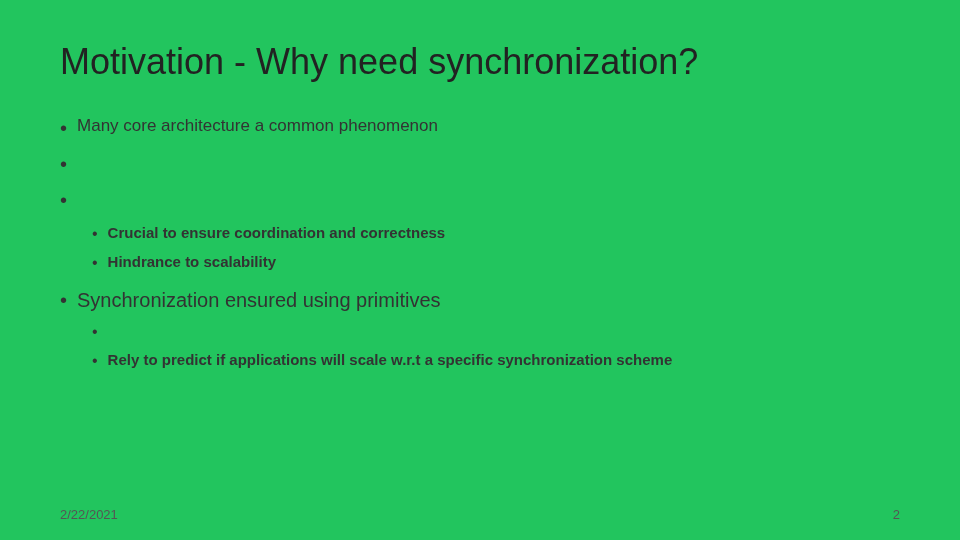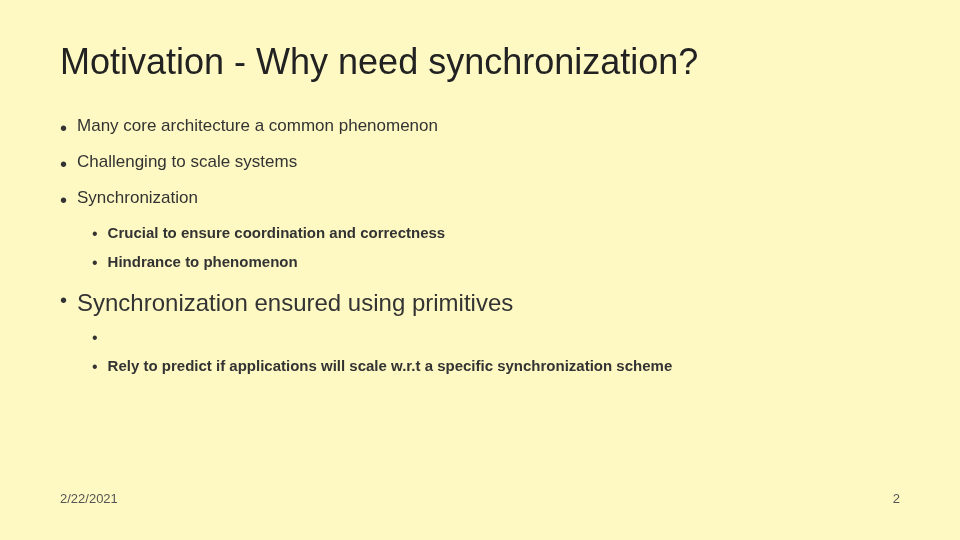--- a/index.html
+++ b/index.html
@@ -12,21 +12,21 @@
       width: 960px;
       height: 540px;
       background: #ffffff;
       font-family: 'Segoe UI', Arial, sans-serif;
       overflow: hidden;
     }
 
     .slide {
       width: 960px;
       height: 540px;
-      background: #fef9c3;
+      background: #22c55e;
       padding: 40px 88px 30px 60px;
       position: relative;
     }
 
     .slide-title {
       font-size: 36px;
       font-weight: 300;
       color: #222222;
       margin-bottom: 30px;
       line-height: 1.2;
@@ -82,26 +82,26 @@
     }
 
     .large-bullet {
       font-size: 20px;
       font-weight: 400;
       margin-top: 10px;
       margin-bottom: 4px;
     }
 
     .large-bullet .bullet-text {
-      font-size: 24px;
+      font-size: 20px;
     }
 
     .slide-footer {
       position: absolute;
-      bottom: 34px;
+      bottom: 18px;
       left: 60px;
       right: 60px;
       display: flex;
       justify-content: space-between;
       font-size: 13px;
       color: #555555;
     }
   </style>
 </head>
 <body>
@@ -112,36 +112,34 @@
 
   <div class="content">
 
     <div class="bullet-level1">
       <span class="bullet-dot">•</span>
       <span class="bullet-text">Many core architecture a common phenomenon</span>
     </div>
 
     <div class="bullet-level1">
       <span class="bullet-dot">•</span>
-      <span class="bullet-text">Challenging to scale systems</span>
     </div>
 
     <div class="bullet-level1">
       <span class="bullet-dot">•</span>
-      <span class="bullet-text">Synchronization</span>
     </div>
 
     <div class="sub-bullets">
       <div class="bullet-level2">
         <span class="bullet-dot">•</span>
         <span class="bullet-text">Crucial to ensure coordination and correctness</span>
       </div>
       <div class="bullet-level2">
         <span class="bullet-dot">•</span>
-        <span class="bullet-text">Hindrance to phenomenon</span>
+        <span class="bullet-text">Hindrance to scalability</span>
       </div>
     </div>
 
     <div class="bullet-level1 large-bullet">
       <span class="bullet-dot">•</span>
       <span class="bullet-text">Synchronization ensured using primitives</span>
     </div>
 
     <div class="sub-bullets">
       <div class="bullet-level2">

